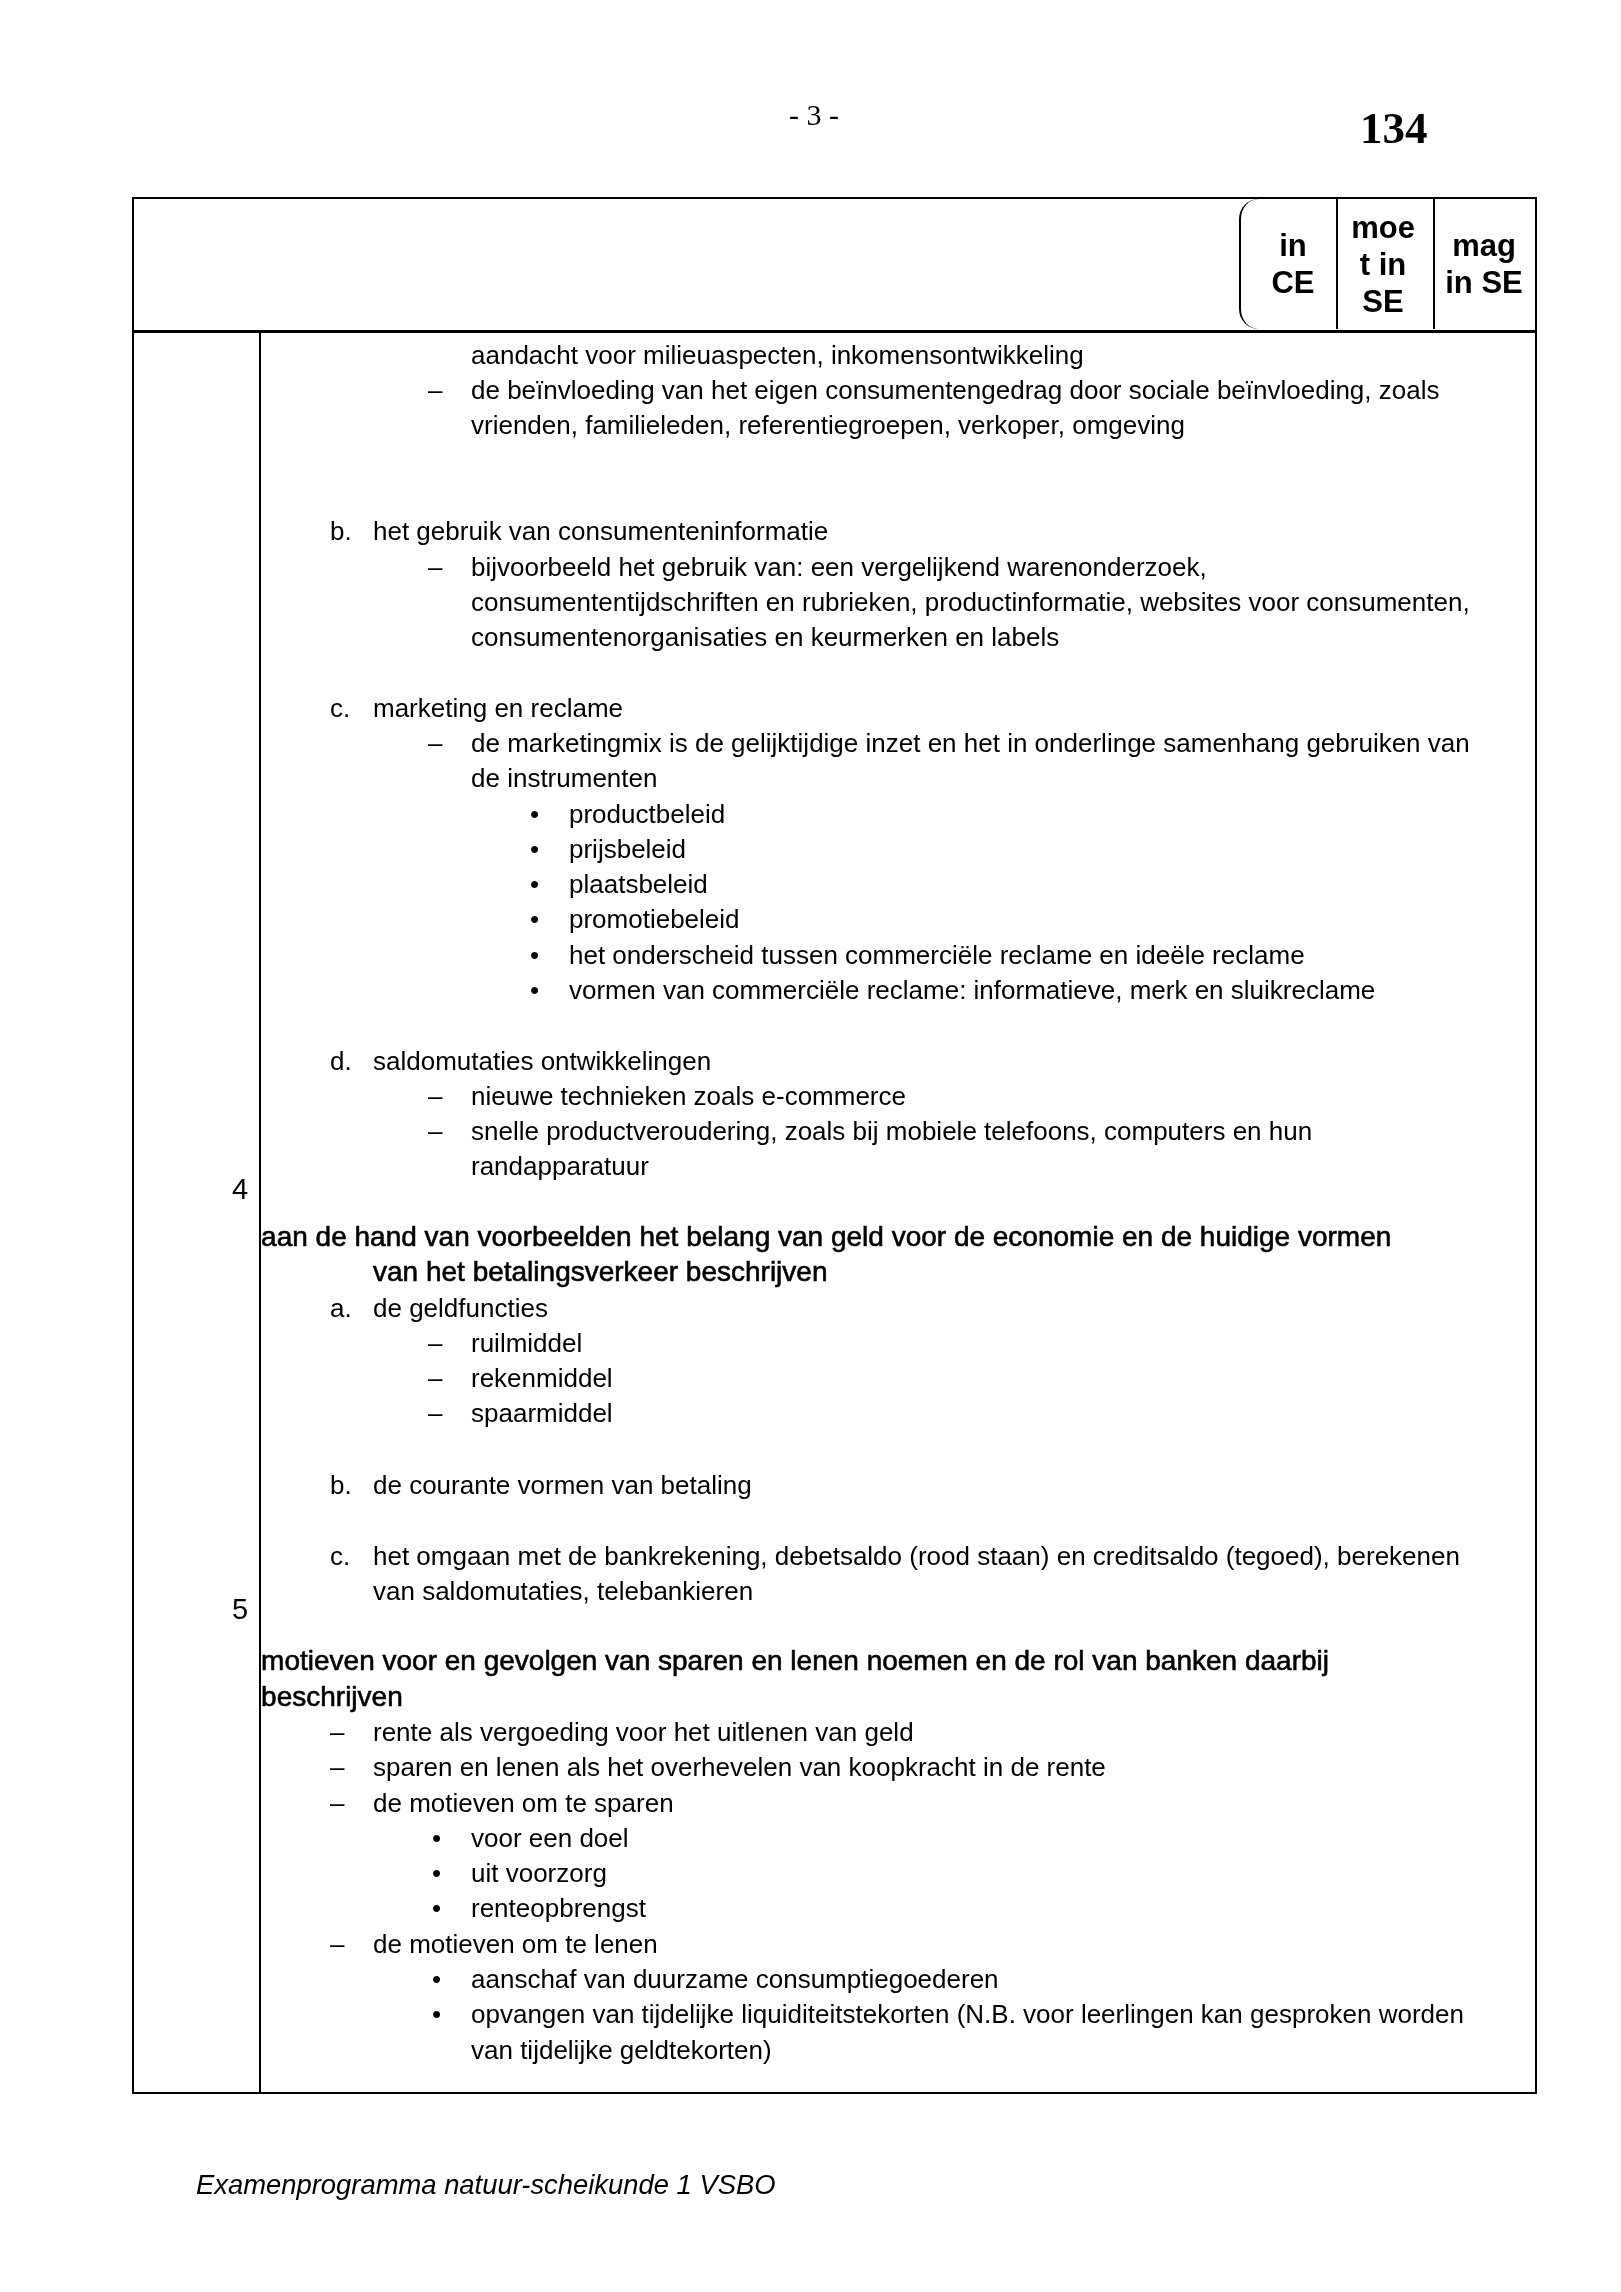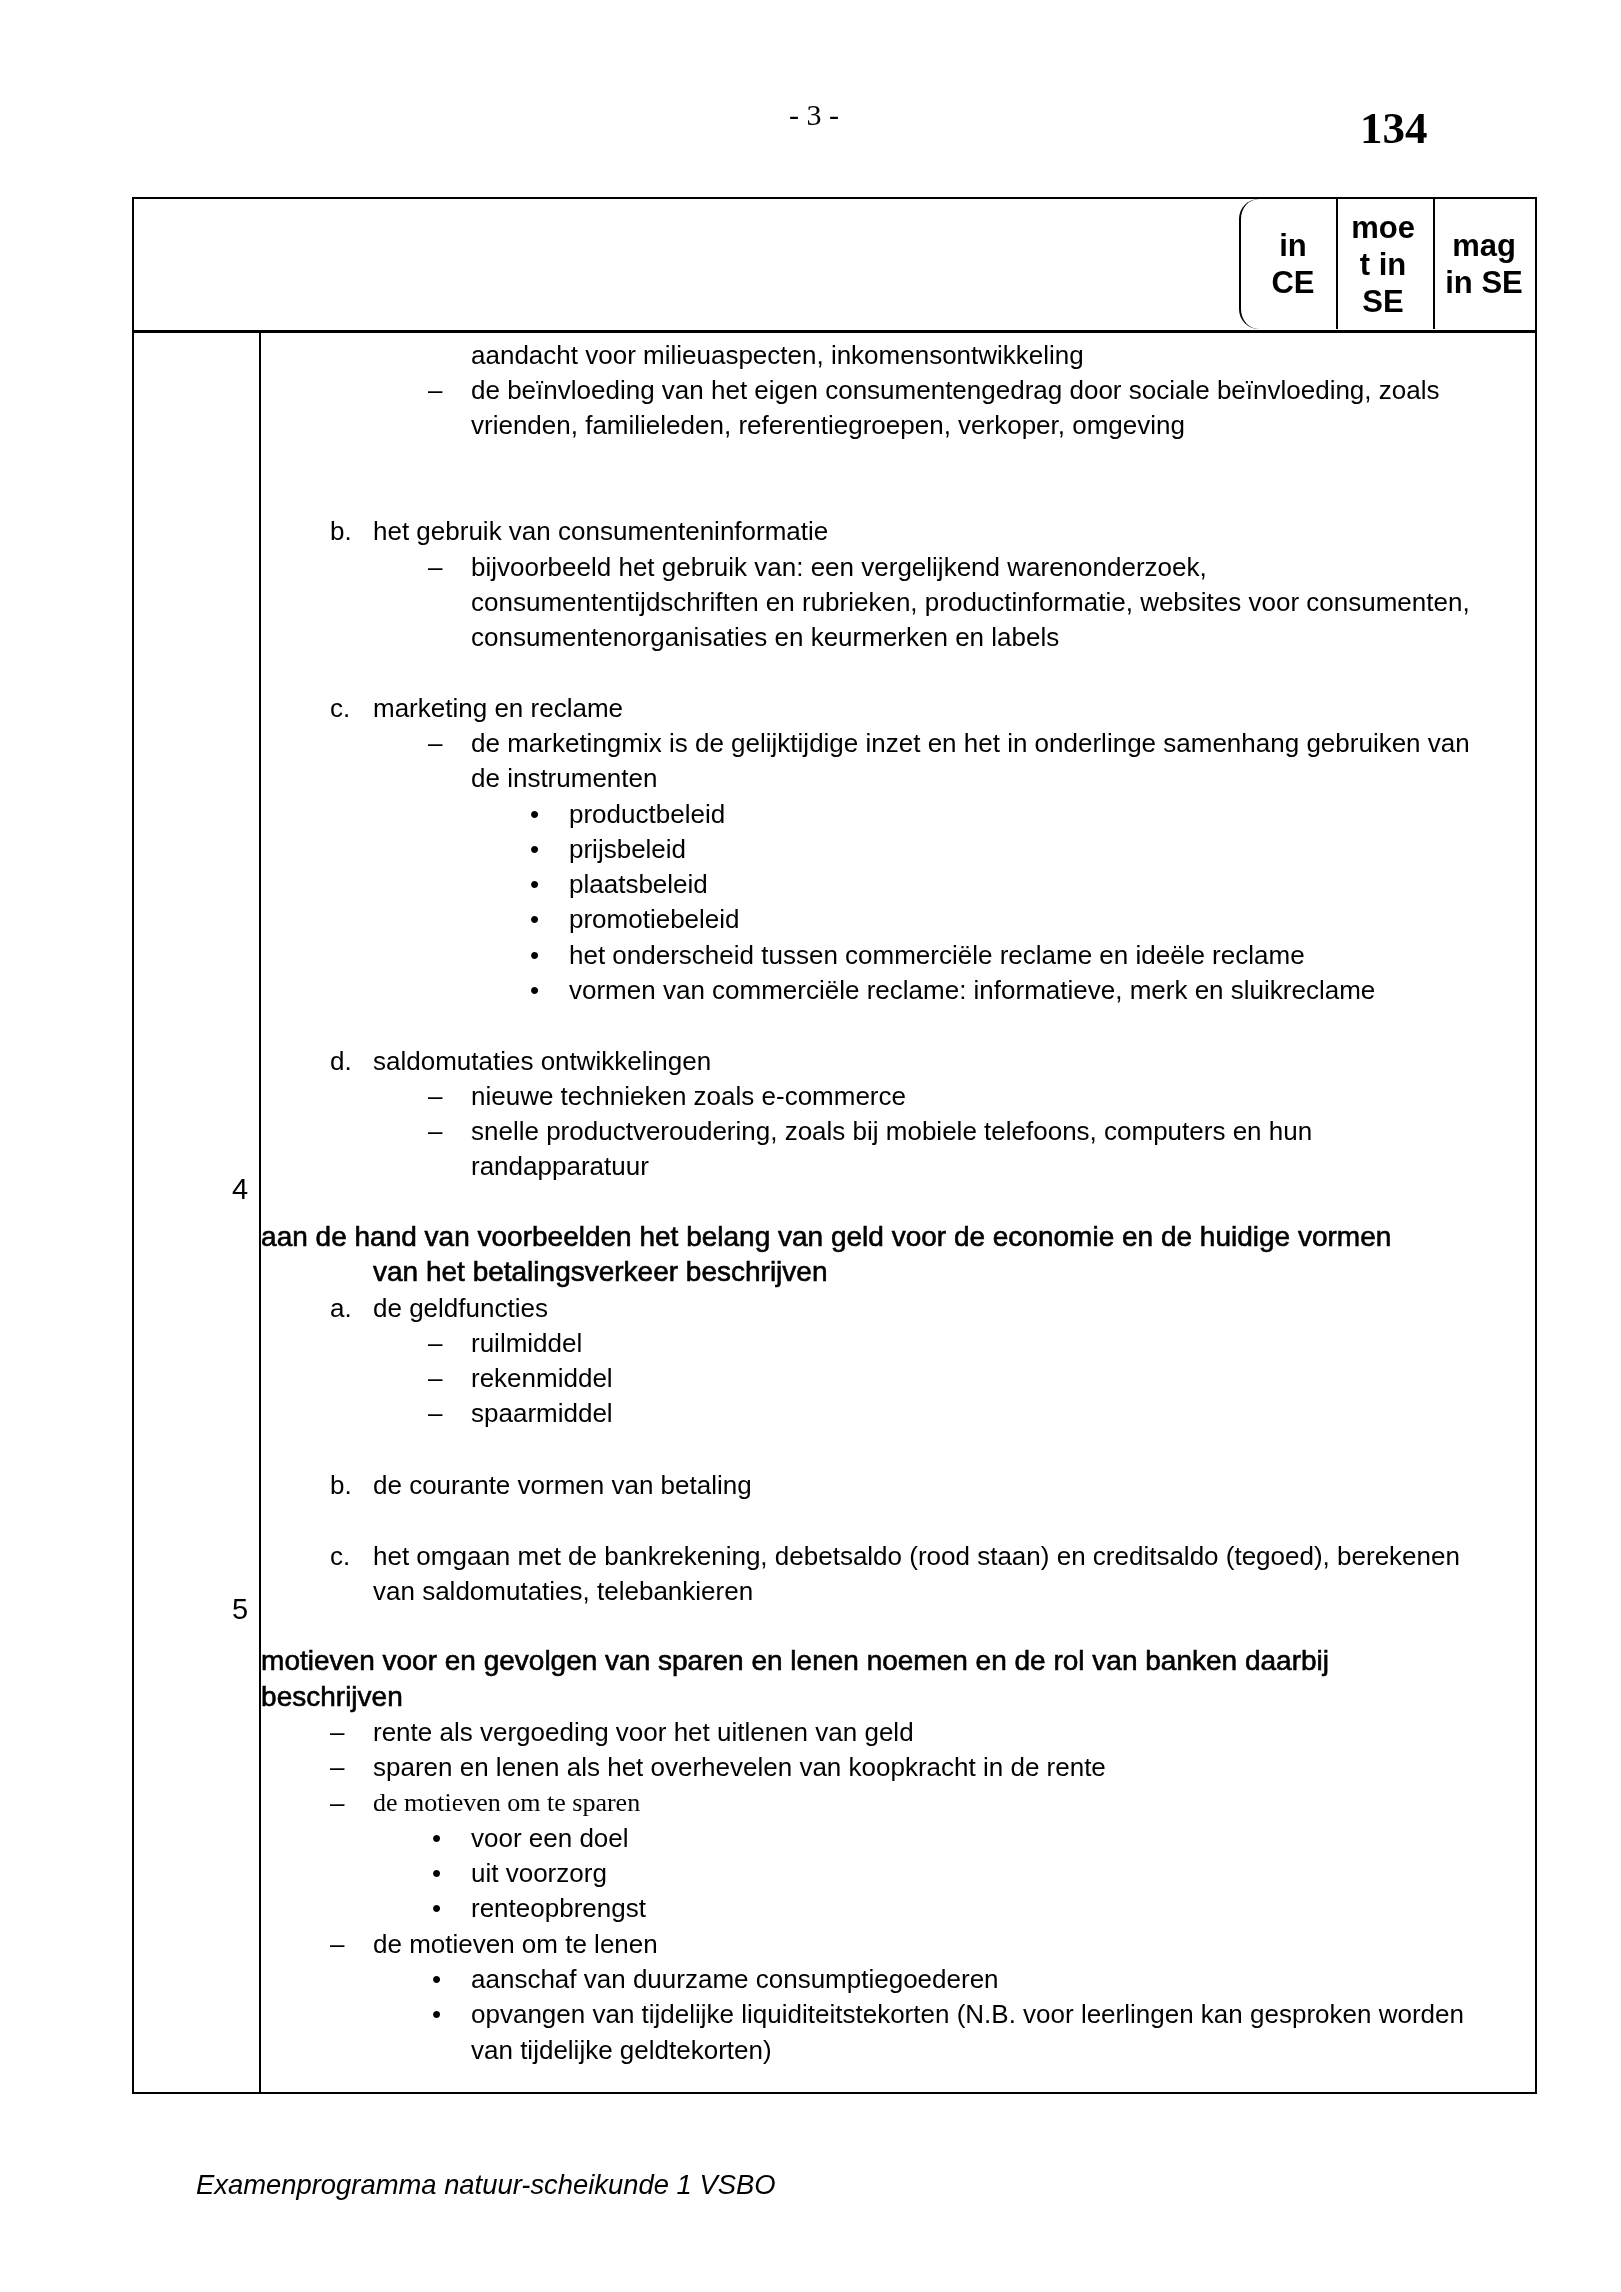--- a/index.html
+++ b/index.html
@@ -159,21 +159,21 @@
       <div class="ln" style="top: 1381px; left: 133px;">
         <span class="mark" style="left: 63px;">–</span>
         <span class="mark" style="left: 106px;">rente als vergoeding voor het uitlenen van geld</span>
       </div>
       <div class="ln" style="top: 1416px; left: 133px;">
         <span class="mark" style="left: 63px;">–</span>
         <span class="mark" style="left: 106px;">sparen en lenen als het overhevelen van koopkracht in de rente</span>
       </div>
       <div class="ln" style="top: 1452px; left: 133px;">
         <span class="mark" style="left: 63px;">–</span>
-        <span class="mark" style="left: 106px; font-family: Liberation Serif, serif;">de motieven om te sparen</span>
+        <span class="mark" style="left: 106px;">de motieven om te sparen</span>
       </div>
       <div class="ln" style="top: 1487px; left: 133px;">
         <span class="mark" style="left: 165px;">•</span>
         <span class="mark" style="left: 204px;">voor een doel</span>
       </div>
       <div class="ln" style="top: 1522px; left: 133px;">
         <span class="mark" style="left: 165px;">•</span>
         <span class="mark" style="left: 204px;">uit voorzorg</span>
       </div>
       <div class="ln" style="top: 1557px; left: 133px;">

